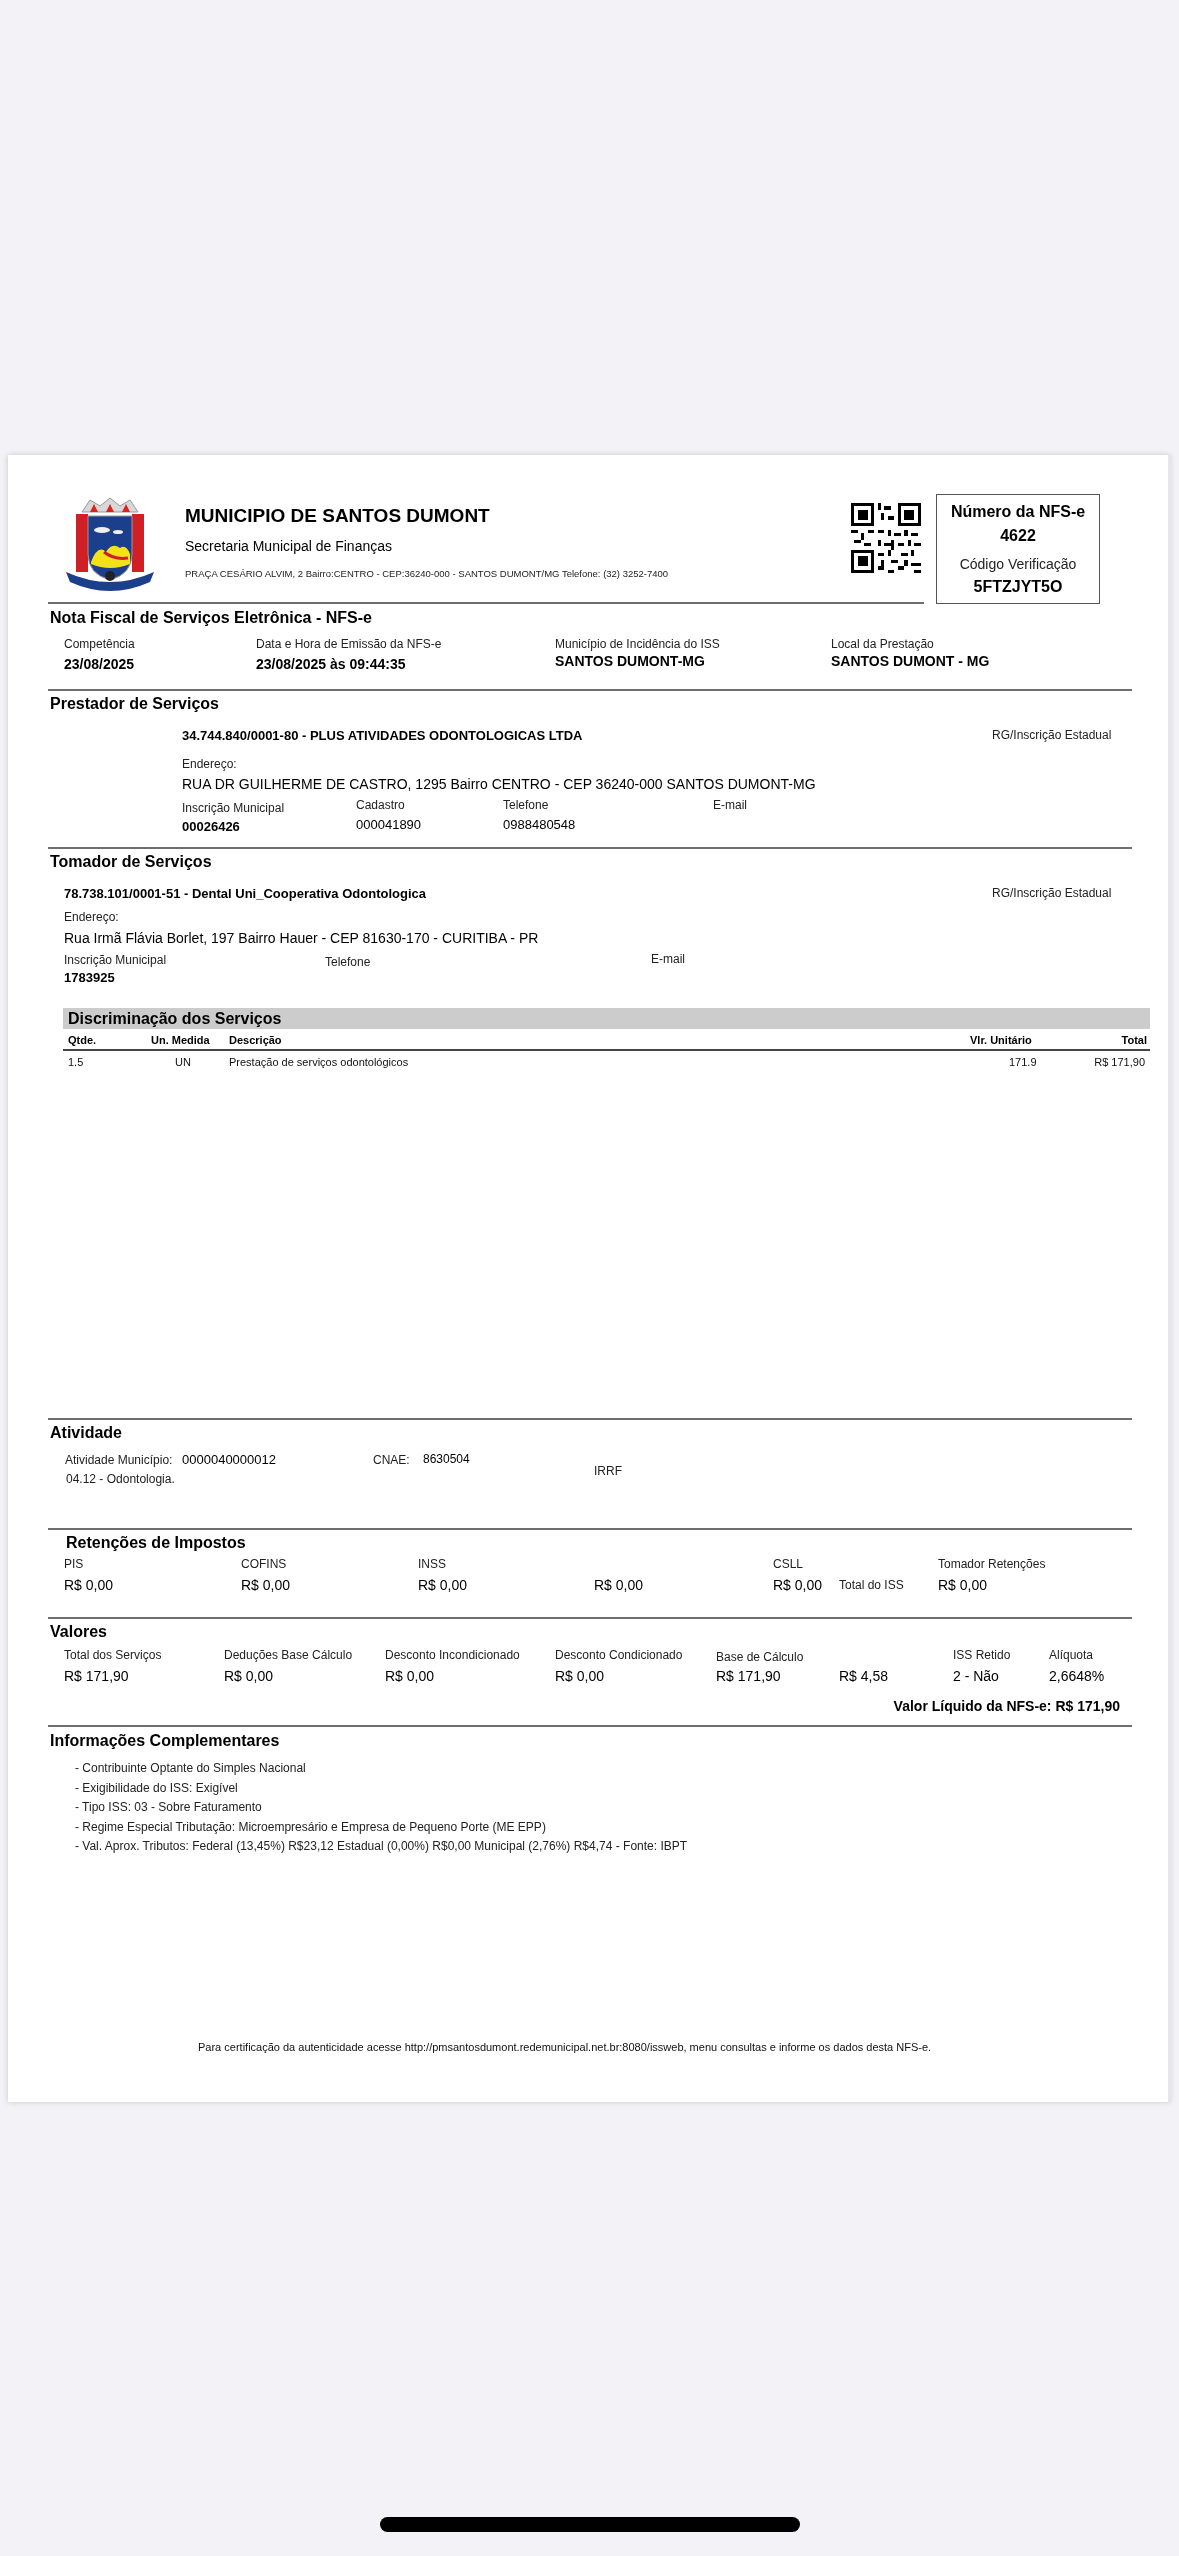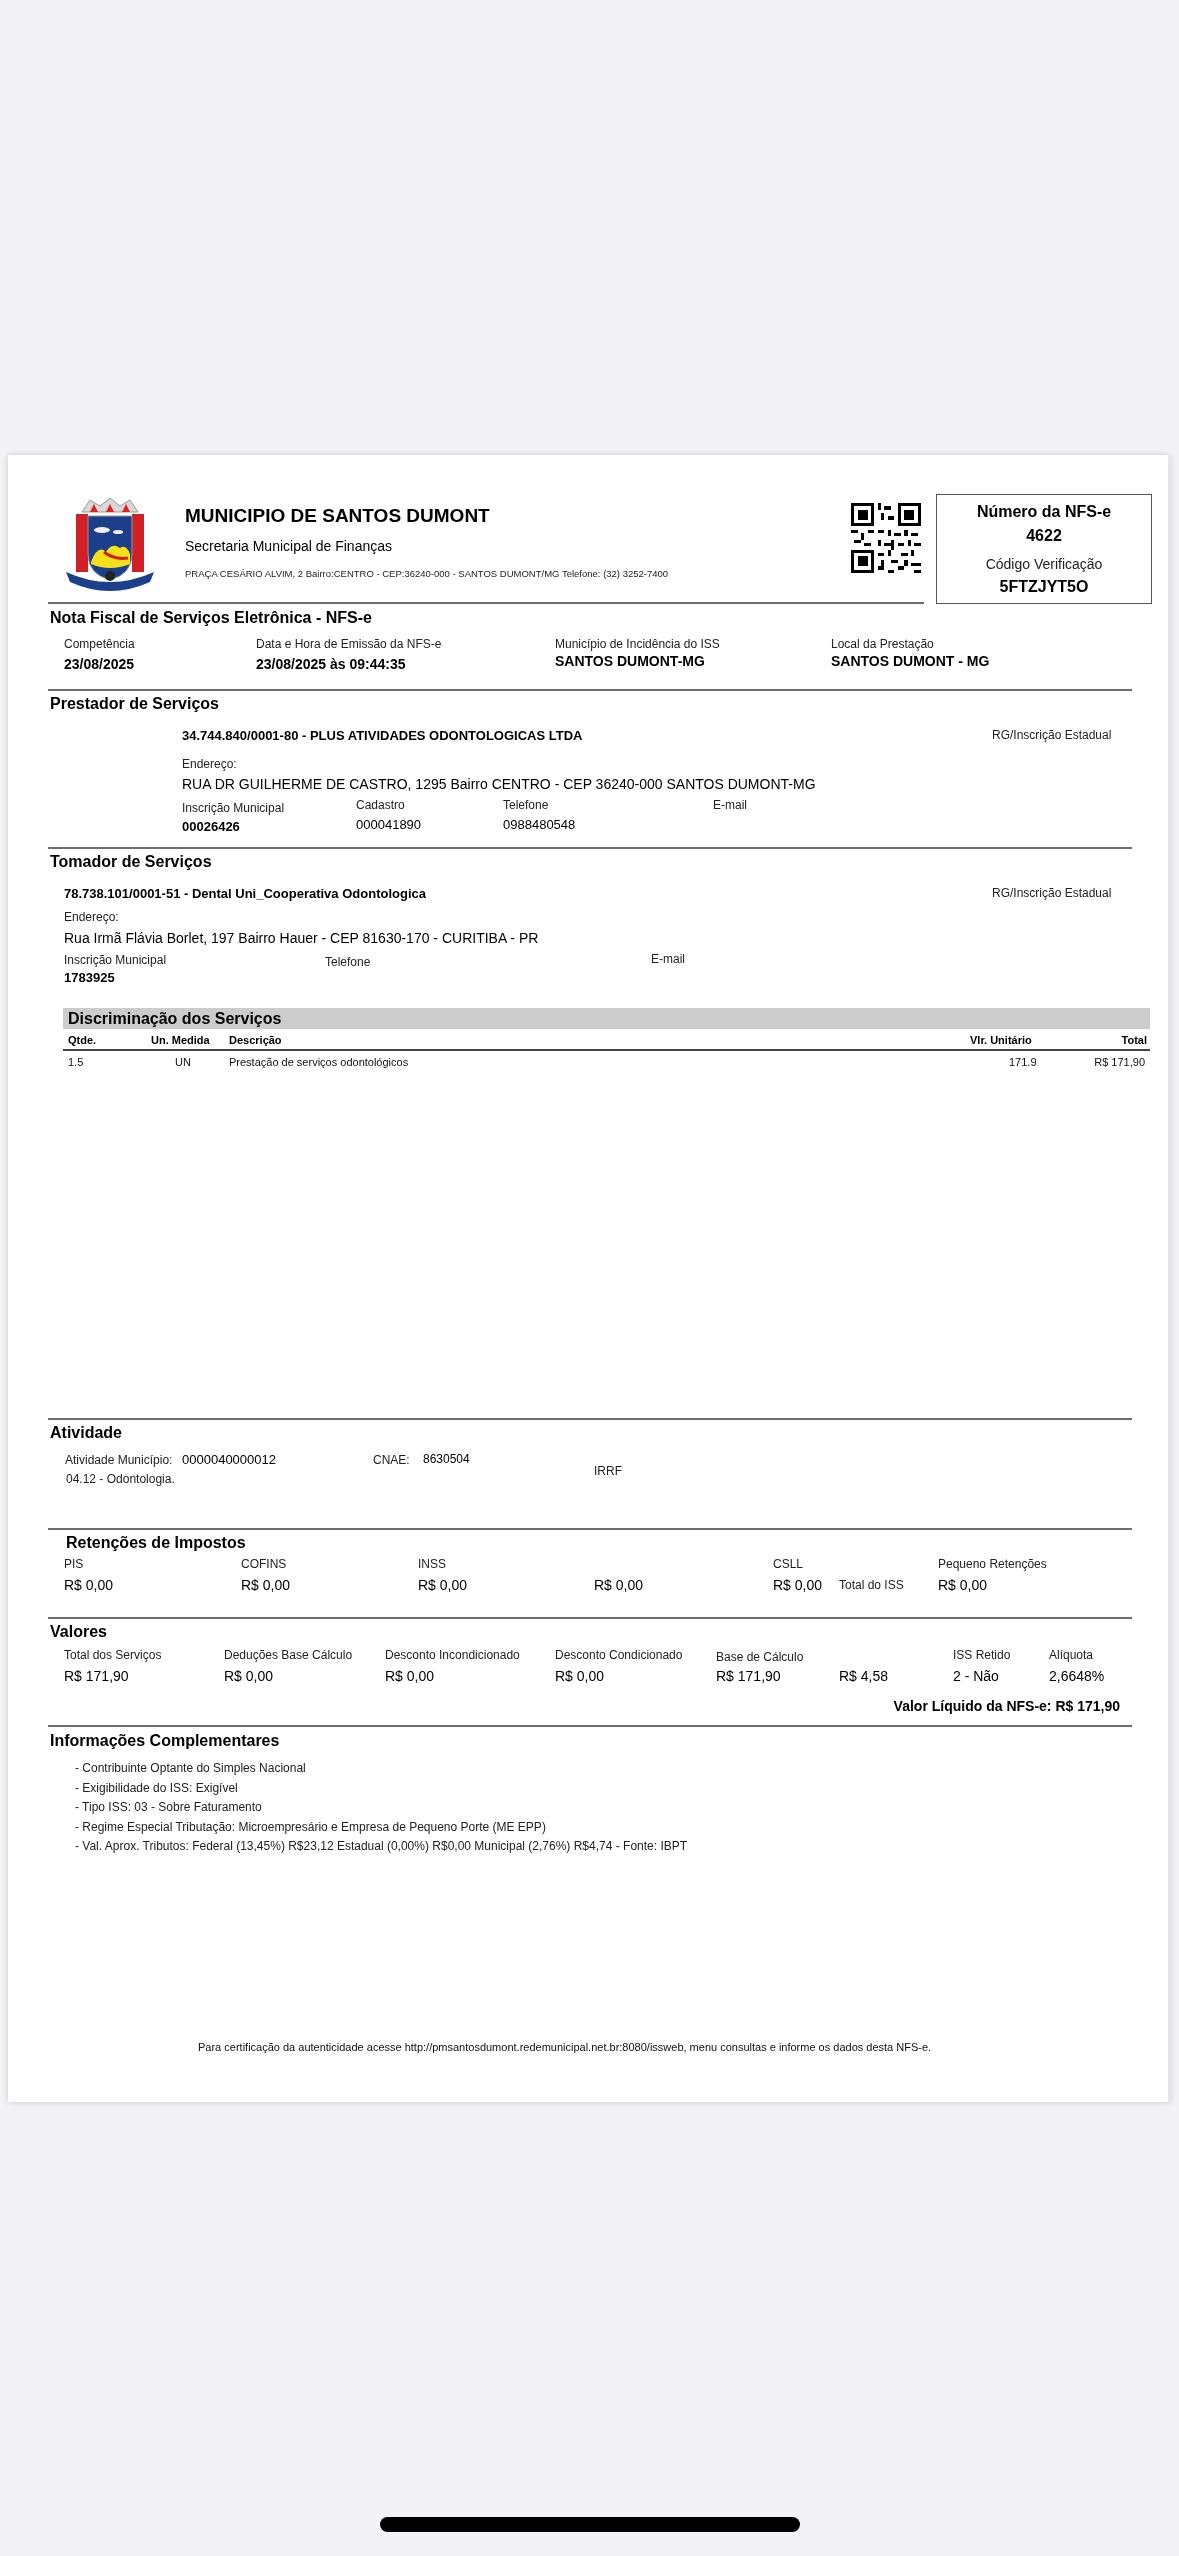--- a/index.html
+++ b/index.html
@@ -29,21 +29,21 @@
   .lbl { font-size: 12px; color: #222; }
   .val { font-size: 14px; color: #000; }
   .valb { font-size: 14px; font-weight: bold; color: #000; }
   .sec { font-size: 16px; font-weight: bold; color: #000; }
 
   
   .logo { position: absolute; left: 60px; top: 492px; width: 100px; height: 100px; }
   .qr { position: absolute; left: 851px; top: 503px; width: 70px; height: 70px; }
   .nfs-box {
     position: absolute; left: 936px; top: 494px;
-    width: 216px; height: 110px;
+    width: 164px; height: 110px;
     border: 1.5px solid #555;
     text-align: center;
   }
   .nfs-box .t1 { position: absolute; left: 0; right: 0; top: 8px; font-size: 16px; font-weight: bold; }
   .nfs-box .t2 { position: absolute; left: 0; right: 0; top: 32px; font-size: 16px; font-weight: bold; }
   .nfs-box .t3 { position: absolute; left: 0; right: 0; top: 61px; font-size: 14px; color: #222; }
   .nfs-box .t4 { position: absolute; left: 0; right: 0; top: 83px; font-size: 16px; font-weight: bold; }
 
   .serv-band {
     position: absolute; left: 63px; top: 1008px;
@@ -222,21 +222,21 @@
 <div class="abs lbl" style="left:64px;top:1557px;">PIS</div>
 <div class="abs val" style="left:64px;top:1577px;">R$ 0,00</div>
 <div class="abs lbl" style="left:241px;top:1557px;">COFINS</div>
 <div class="abs val" style="left:241px;top:1577px;">R$ 0,00</div>
 <div class="abs lbl" style="left:418px;top:1557px;">INSS</div>
 <div class="abs val" style="left:418px;top:1577px;">R$ 0,00</div>
 <div class="abs lbl" style="left:594px;top:1464px;">IRRF</div>
 <div class="abs val" style="left:594px;top:1577px;">R$ 0,00</div>
 <div class="abs lbl" style="left:773px;top:1557px;">CSLL</div>
 <div class="abs val" style="left:773px;top:1577px;">R$ 0,00</div>
-<div class="abs lbl" style="left:938px;top:1557px;">Pequeno Retenções</div>
+<div class="abs lbl" style="left:938px;top:1557px;">Tomador Retenções</div>
 <div class="abs val" style="left:938px;top:1577px;">R$ 0,00</div>
 
 <div class="hline" style="left:48px;top:1617px;width:1084px;"></div>
 
 <div class="abs sec" style="left:50px;top:1623px;">Valores</div>
 <div class="abs lbl" style="left:64px;top:1648px;">Total dos Serviços</div>
 <div class="abs val" style="left:64px;top:1668px;">R$ 171,90</div>
 <div class="abs lbl" style="left:224px;top:1648px;">Deduções Base Cálculo</div>
 <div class="abs val" style="left:224px;top:1668px;">R$ 0,00</div>
 <div class="abs lbl" style="left:385px;top:1648px;">Desconto Incondicionado</div>

